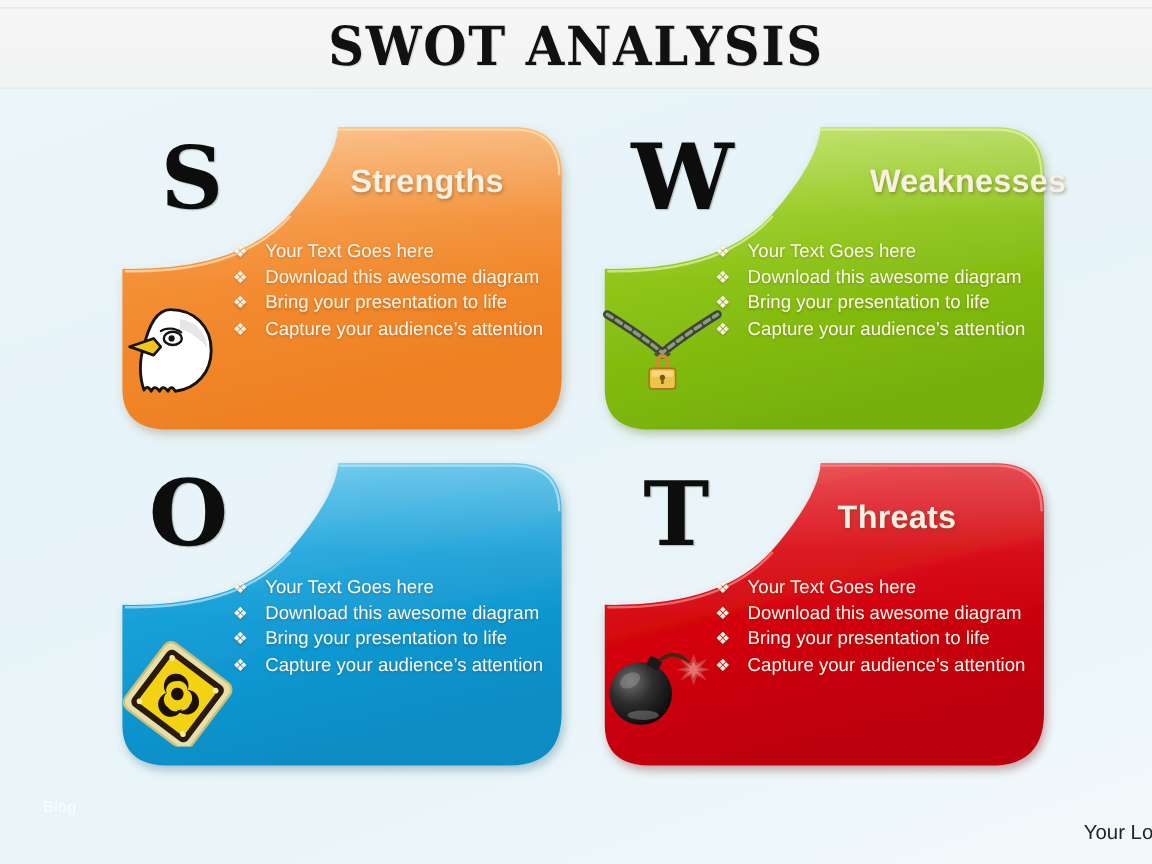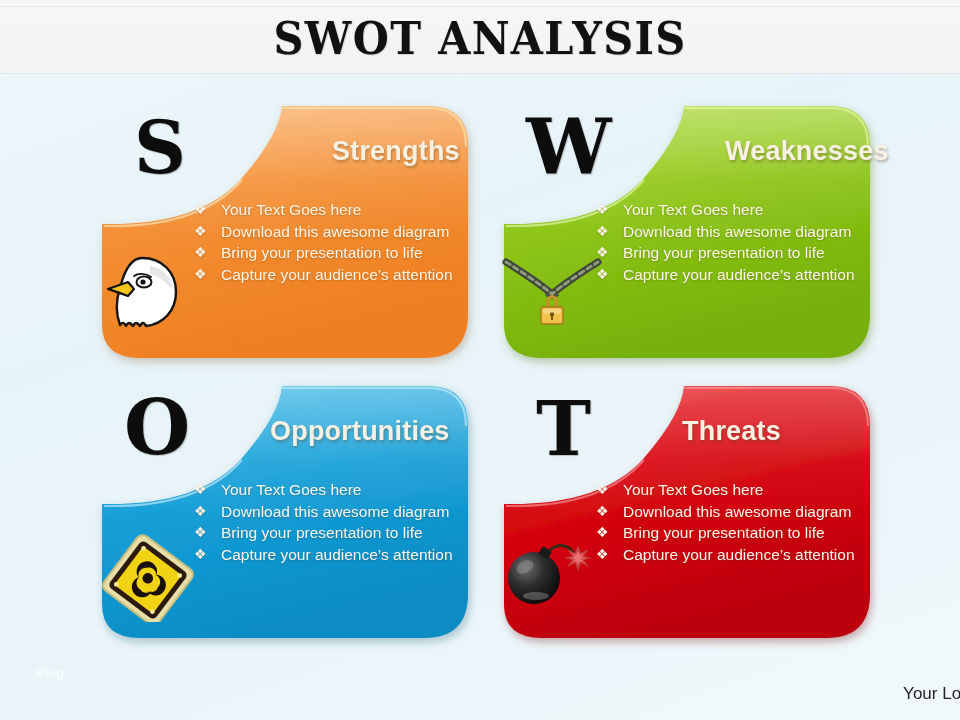--- a/index.html
+++ b/index.html
@@ -97,24 +97,24 @@
     position: absolute;
     z-index: 5;
     font-family: "Liberation Sans", sans-serif;
     font-size: 27px;
     font-weight: bold;
     color: #f7f1e4;
     letter-spacing: 0.2px;
     text-shadow: 1px 2px 3px rgba(90,60,20,0.38);
     white-space: nowrap;
   }
-  #heading-strengths     { left: 196px; top: 32px; margin-left: 40px; }
+  #heading-strengths     { left: 196px; top: 32px; }
   #heading-weaknesses    { left: 188px; top: 32px; margin-left: 39px; }
   #heading-opportunities { left: 174px; top: 32px; }
-  #heading-threats       { left: 184px; top: 32px; }
+  #heading-threats       { left: 200px; top: 32px; }
 
   .bullet-list {
     position: absolute;
     left: 98px;
     top: 96px;
     width: 262px;
     z-index: 5;
     margin: 0;
     padding: 0;
     list-style: none;
@@ -318,21 +318,20 @@
       <path filter="url(#shBlue)" fill="url(#gradBlue)" d="M 186,2 L 332,2 Q 372,2 372,42 L 372,210 Q 372,254 328,254
                L 44,254 Q 6,254 6,220 L 6,120
                Q 104,122 146,74 Q 184,30 186,2 Z"></path>
       <path fill="url(#glossBlue)" d="M 186,2 L 332,2 Q 372,2 372,42 L 372,120
                Q 250,150 120,132 Q 34,122 6,120
                Q 104,122 146,74 Q 184,30 186,2 Z"></path>
       <path fill="none" stroke="#B7E9FA" stroke-opacity="0.75" stroke-width="2" d="M 186,4 L 332,4 Q 370,4 370,42"></path>
       <path fill="none" stroke="#D6F3FD" stroke-opacity="0.6" stroke-width="2" d="M 8,122 Q 104,124 146,76"></path>
     </svg>
     <div class="panel-letter" id="letter-o">O</div>
-    <div class="panel-heading" id="heading-opportunities">Opportunities</div>
     <ul class="bullet-list">
       <li class="bullet-item">
         <span class="bullet-marker">❖</span>
         <span>Your Text Goes here</span>
       </li>
       <li class="bullet-item">
         <span class="bullet-marker">❖</span>
         <span>Download this awesome diagram</span>
       </li>
       <li class="bullet-item">

